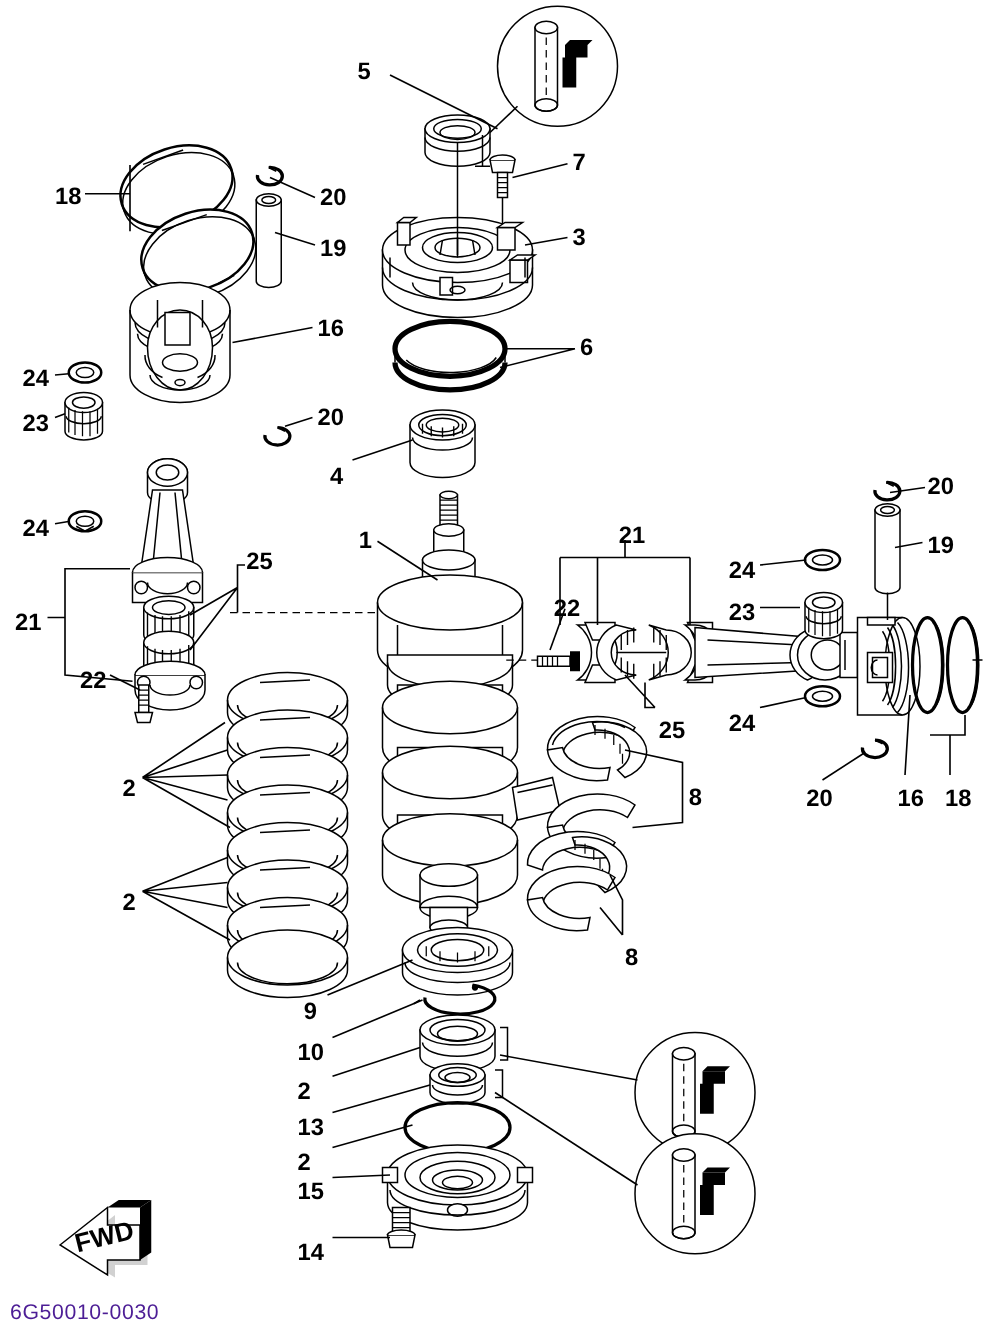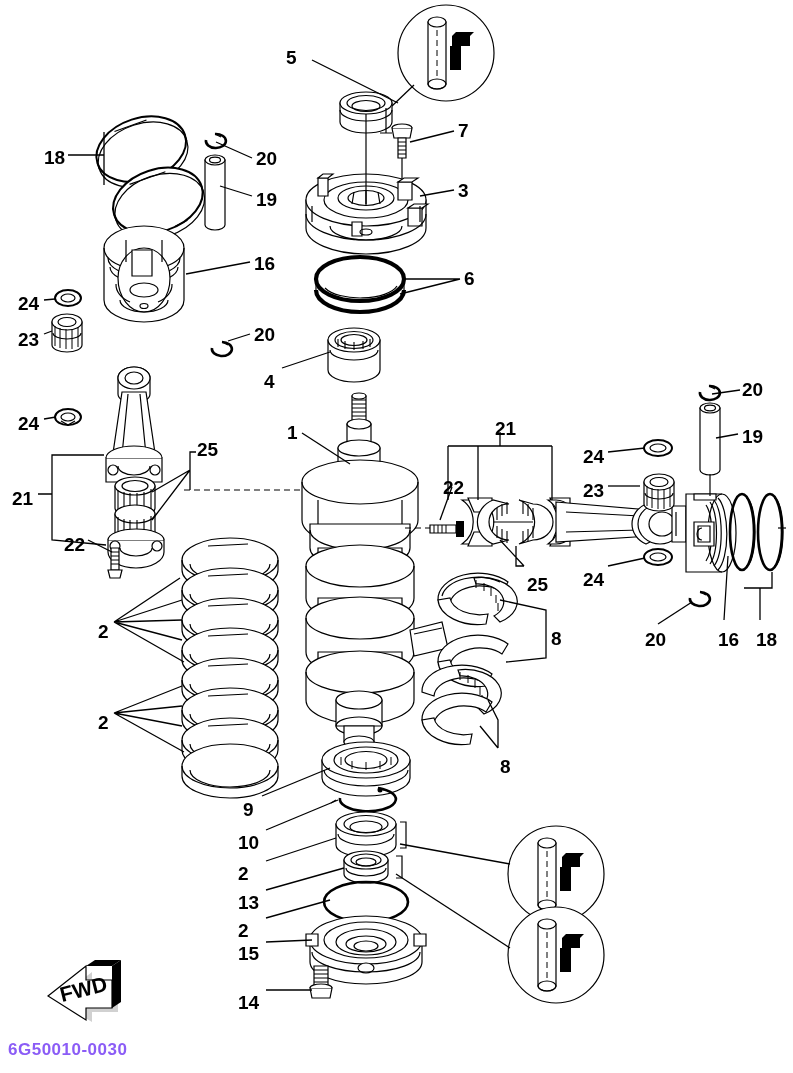--- a/index.html
+++ b/index.html
@@ -13,21 +13,21 @@
     position:absolute;
     font-family:"Liberation Sans", sans-serif;
     font-size:19px;font-weight:bold;color:#000;
     letter-spacing:0px;line-height:1;
     white-space:nowrap;
     user-select:none;
   }
   .partno{
     position:absolute;left:8px;top:1040px;
     font-family:"Liberation Sans", sans-serif;
-    font-size:17px;font-weight:bold;color:#8b5cf6;letter-spacing:0.5px;
+    font-size:17px;font-weight:normal;color:#4c1d95;letter-spacing:0.5px;
   }
   .fwdtxt{
     font-family:"Liberation Sans", sans-serif;
     font-size:21px;font-weight:bold;fill:#000;
   }
 </style>
 </head>
 <body>
 
 <svg id="diagram" viewBox="0 0 793 1073">

